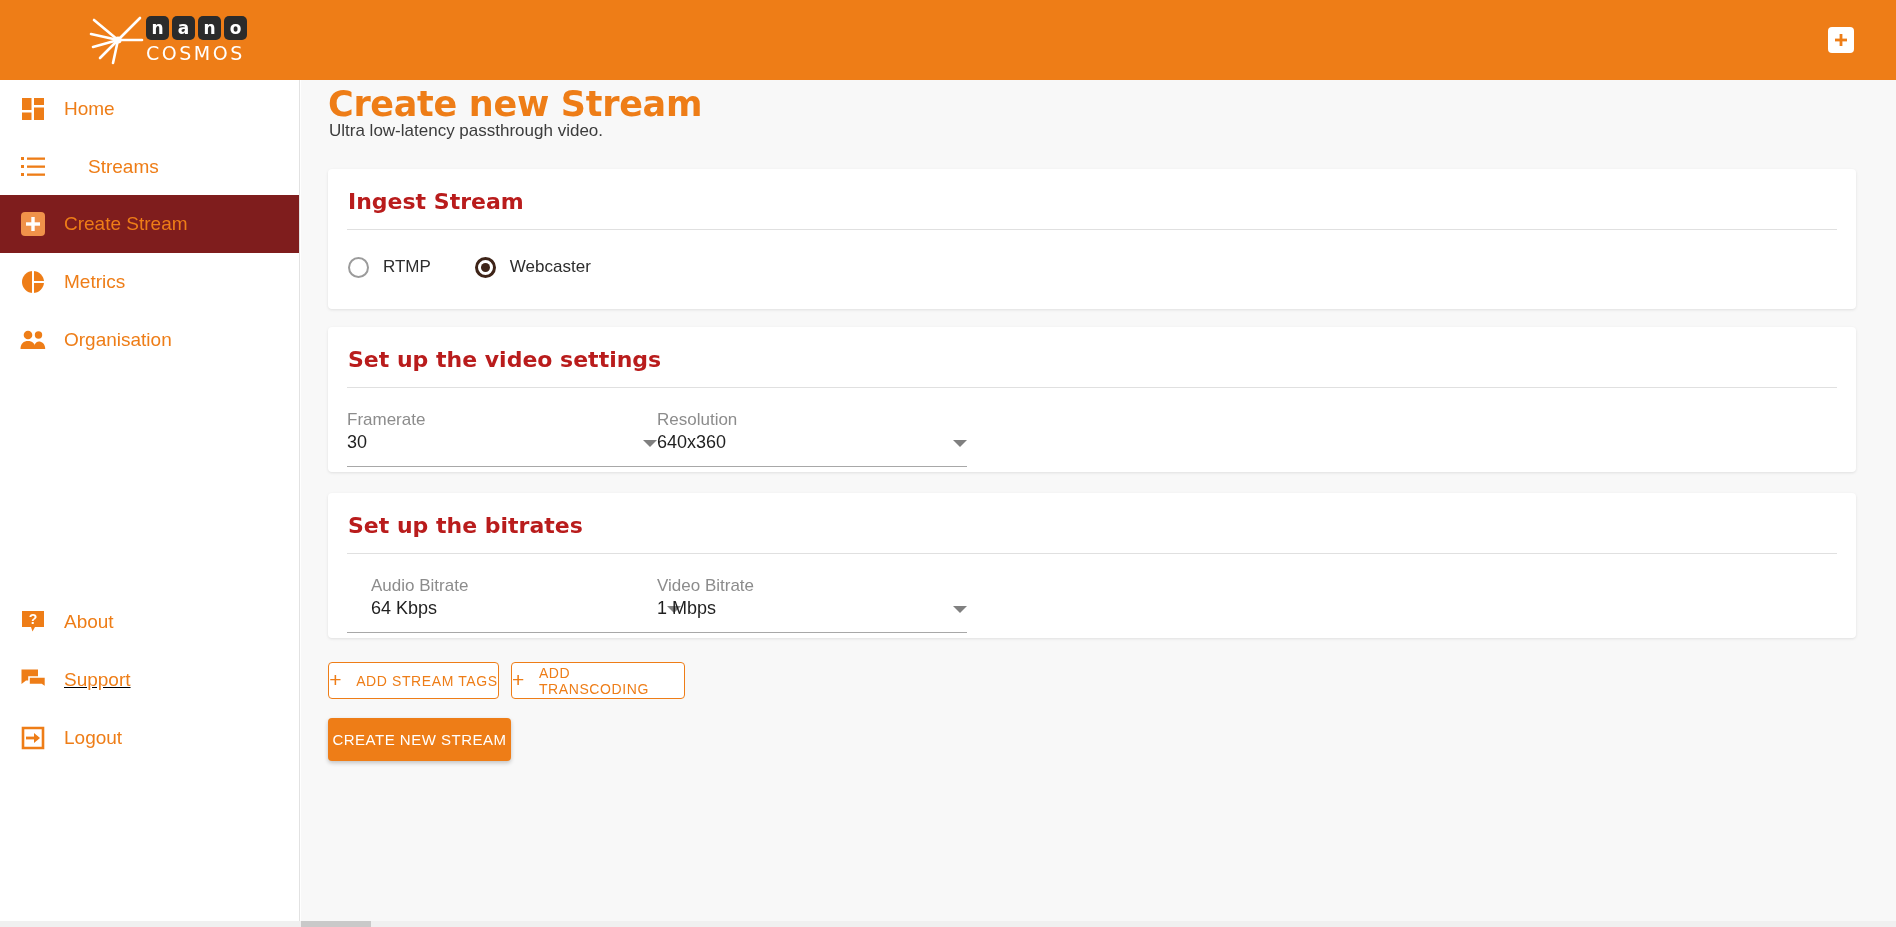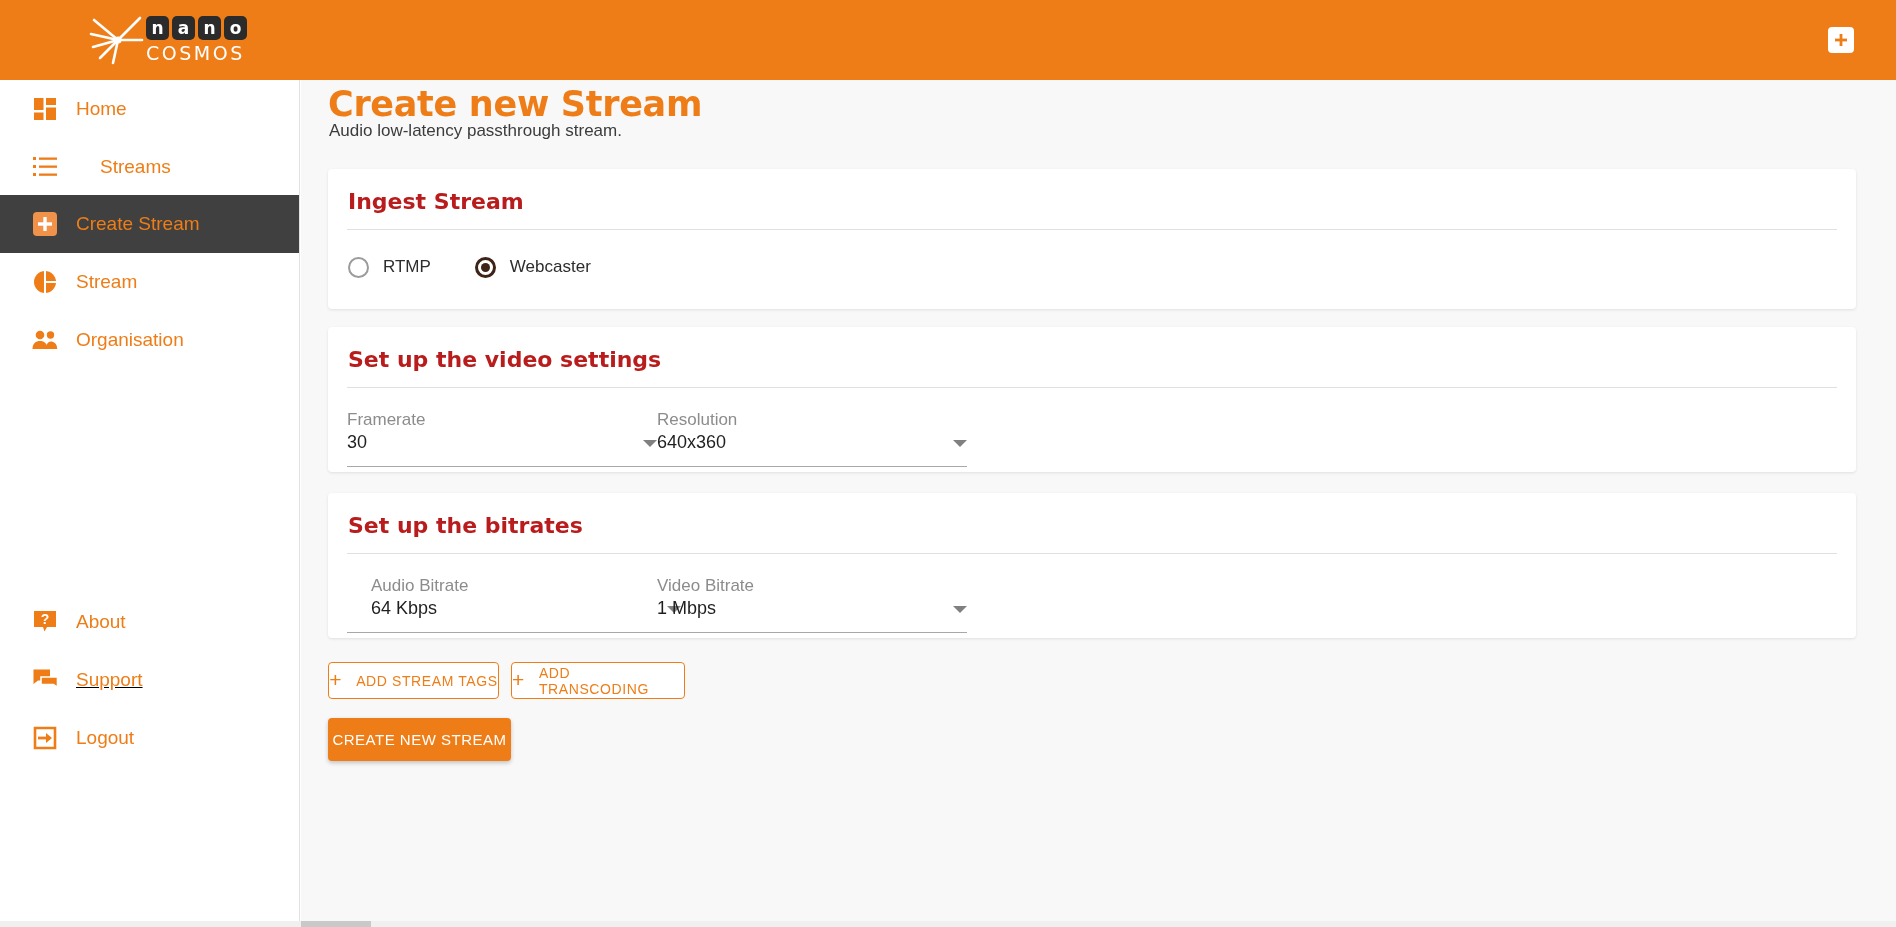--- a/index.html
+++ b/index.html
@@ -53,23 +53,22 @@
     position: absolute; left: 0; top: 80px;
     width: 300px; height: 841px;
     background: #ffffff;
     border-right: 1px solid #e2e2e2;
   }
   .nav-item {
     position: absolute; left: 0; width: 299px;
     height: 58px;
     display: flex; align-items: center;
     cursor: pointer;
-    padding-left: 12px;
-  }
-  .nav-item.active { background: #404040; text-align: center; }
+  }
+  .nav-item.active { background: #7f1d1d; text-align: center; }
   .nav-icon {
     width: 26px; height: 26px;
     margin-left: 20px; margin-right: 18px;
     display: flex; align-items: center; justify-content: center;
     flex-shrink: 0;
   }
   .nav-label {
     color: #ee7d17;
     font-size: 19px;
     font-family: "Liberation Sans", sans-serif;
@@ -275,21 +274,21 @@
   </div>
 
   <div class="nav-item" style="top:173px;">
     <span class="nav-icon">
       <svg width="24" height="24" viewBox="0 0 24 24">
         <circle cx="12" cy="12" r="11" fill="#ee7d17"></circle>
         <rect x="11" y="1" width="2" height="22" fill="#ffffff"></rect>
         <rect x="12" y="11" width="11" height="2" fill="#ffffff"></rect>
       </svg>
     </span>
-    <span class="nav-label">Stream</span>
+    <span class="nav-label">Metrics</span>
   </div>
 
   <div class="nav-item" style="top:231px;">
     <span class="nav-icon">
       <svg width="26" height="20" viewBox="0 0 26 20">
         <circle cx="8" cy="5" r="4.3" fill="#ee7d17"></circle>
         <circle cx="18.5" cy="5" r="3.7" fill="#ee7d17"></circle>
         <path d="M0.5 19 C0.5 13.5, 3.8 11, 8 11 C12.2 11, 15.5 13.5, 15.5 19 Z" fill="#ee7d17"></path>
         <path d="M14 19 C14 14.5, 16 11.6, 18.8 11.6 C21.8 11.6, 25.2 14, 25.2 19 Z" fill="#ee7d17"></path>
       </svg>
@@ -325,21 +324,21 @@
         <path d="M13 7 L19 12 L13 17 Z" fill="#ee7d17"></path>
       </svg>
     </span>
     <span class="nav-label">Logout</span>
   </div>
 </div>
 
 <div id="main">
 
   <div id="page-title">Create new Stream</div>
-  <div id="page-subtitle">Audio low-latency passthrough stream.</div>
+  <div id="page-subtitle">Ultra low-latency passthrough video.</div>
 
   <div class="card" style="top:89px; height:140px;">
     <div class="card-title">Ingest Stream</div>
     <div class="card-divider"></div>
     <div class="radio-row">
       <div class="radio-opt" style="margin-right:44px;">
         <span class="radio-mark off"></span>
         <span class="radio-text">RTMP</span>
       </div>
       <div class="radio-opt">

